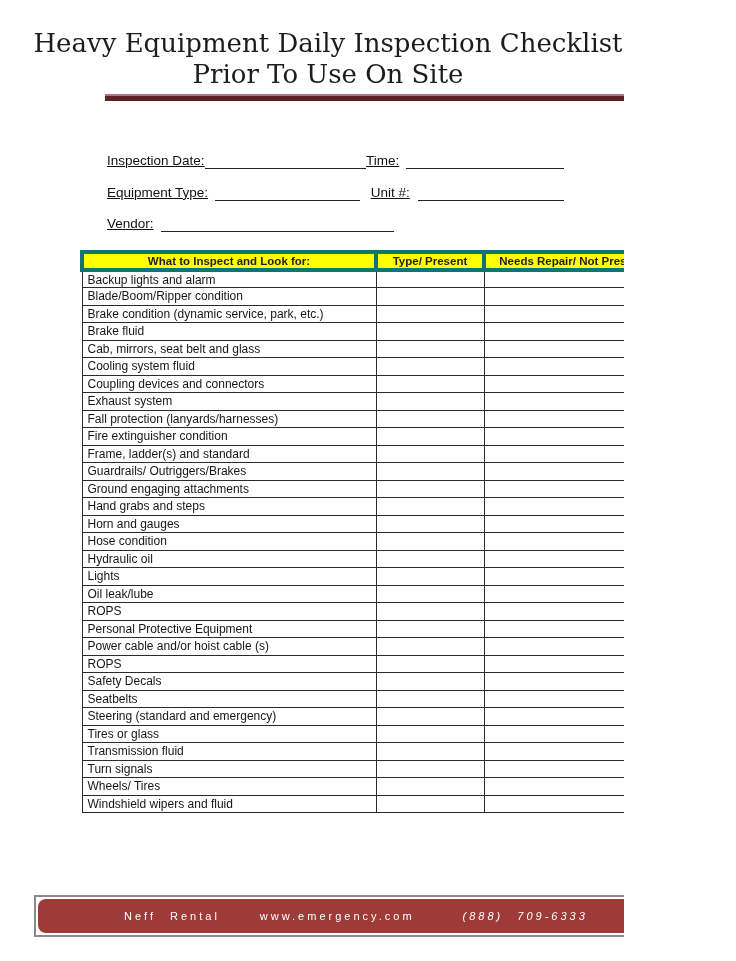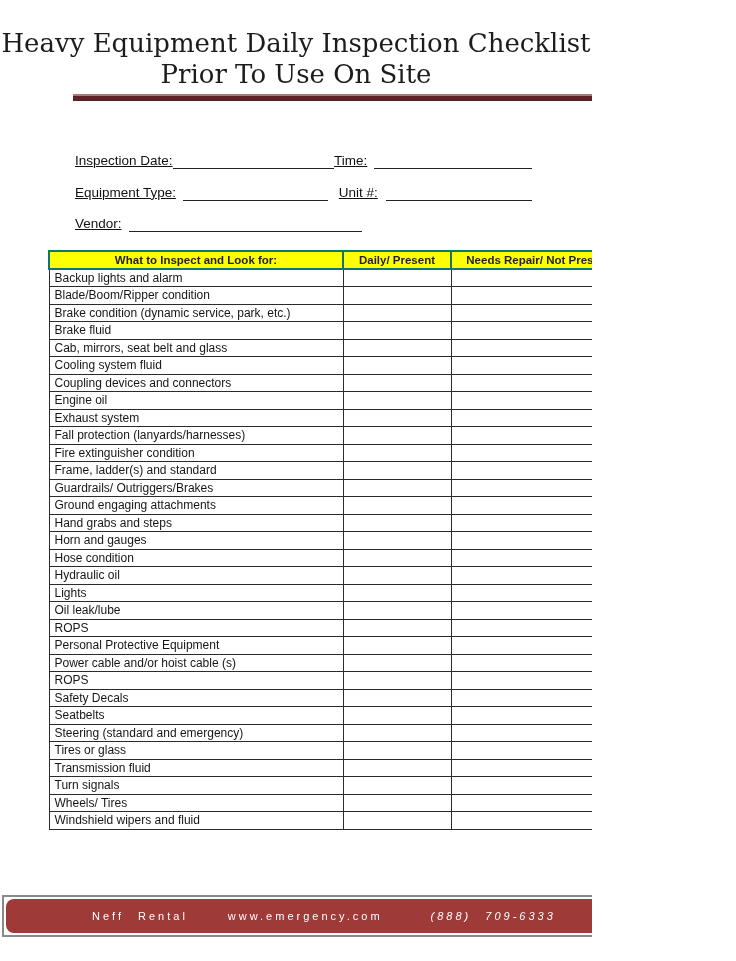--- a/index.html
+++ b/index.html
@@ -3,20 +3,21 @@
 <meta charset="utf-8">
 <style>
   * { margin:0; padding:0; box-sizing:border-box; }
   html,body { background:#ffffff; }
   .page {
     position:relative;
     width:592px; height:961px;
     background:#ffffff;
     font-family:"Liberation Sans", sans-serif;
     overflow:hidden;
+    margin-left:32px;
   }
 
   
   .doc-title {
     position:absolute; top:28px; left:0; right:0;
     text-align:center;
     font-family:"DejaVu Serif", serif;
     font-size:26px; line-height:31px;
     color:#1c1c1c;
   }
@@ -51,21 +52,21 @@
     width:641px;
     border-collapse:collapse; table-layout:fixed;
     font-size:12px; color:#161616;
   }
   table.checklist col.c1 { width:294px; }
   table.checklist col.c2 { width:108px; }
   table.checklist col.c3 { width:175px; }
   table.checklist col.c4 { width:64px; }
   table.checklist th {
     background:#ffff00;
-    border:2px solid #0f766e;
+    border:4px solid #0f766e;
     height:18px;
     font-size:11.5px; font-weight:bold; color:#1f1f1f;
     text-align:center; padding:0 2px;
   }
   table.checklist td {
     border:1px solid #2b2b2b;
     height:17.5px;
     padding:0 2px 0 5px;
     overflow:hidden; white-space:nowrap;
   }
@@ -136,21 +137,21 @@
   <table class="checklist">
     <colgroup>
         <col class="c1">
         <col class="c2">
         <col class="c3">
         <col class="c4">
       </colgroup>
     <thead>
       <tr>
         <th>What to Inspect and Look for:</th>
-        <th>Daily/ Present</th>
+        <th>Type/ Present</th>
         <th>Needs Repair/ Not Present</th>
         <th>N/A</th>
       </tr>
     </thead>
     <tbody id="checklist-body">
   <tr>
     <td>Backup lights and alarm</td>
     <td></td>
     <td></td>
     <td></td>
@@ -191,26 +192,20 @@
     <td></td>
   </tr>
 
   <tr>
     <td>Coupling devices and connectors</td>
     <td></td>
     <td></td>
     <td></td>
   </tr>
 
-  <tr>
-    <td>Engine oil</td>
-    <td></td>
-    <td></td>
-    <td></td>
-  </tr>
 
   <tr>
     <td>Exhaust system</td>
     <td></td>
     <td></td>
     <td></td>
   </tr>
 
   <tr>
     <td>Fall protection (lanyards/harnesses)</td>

